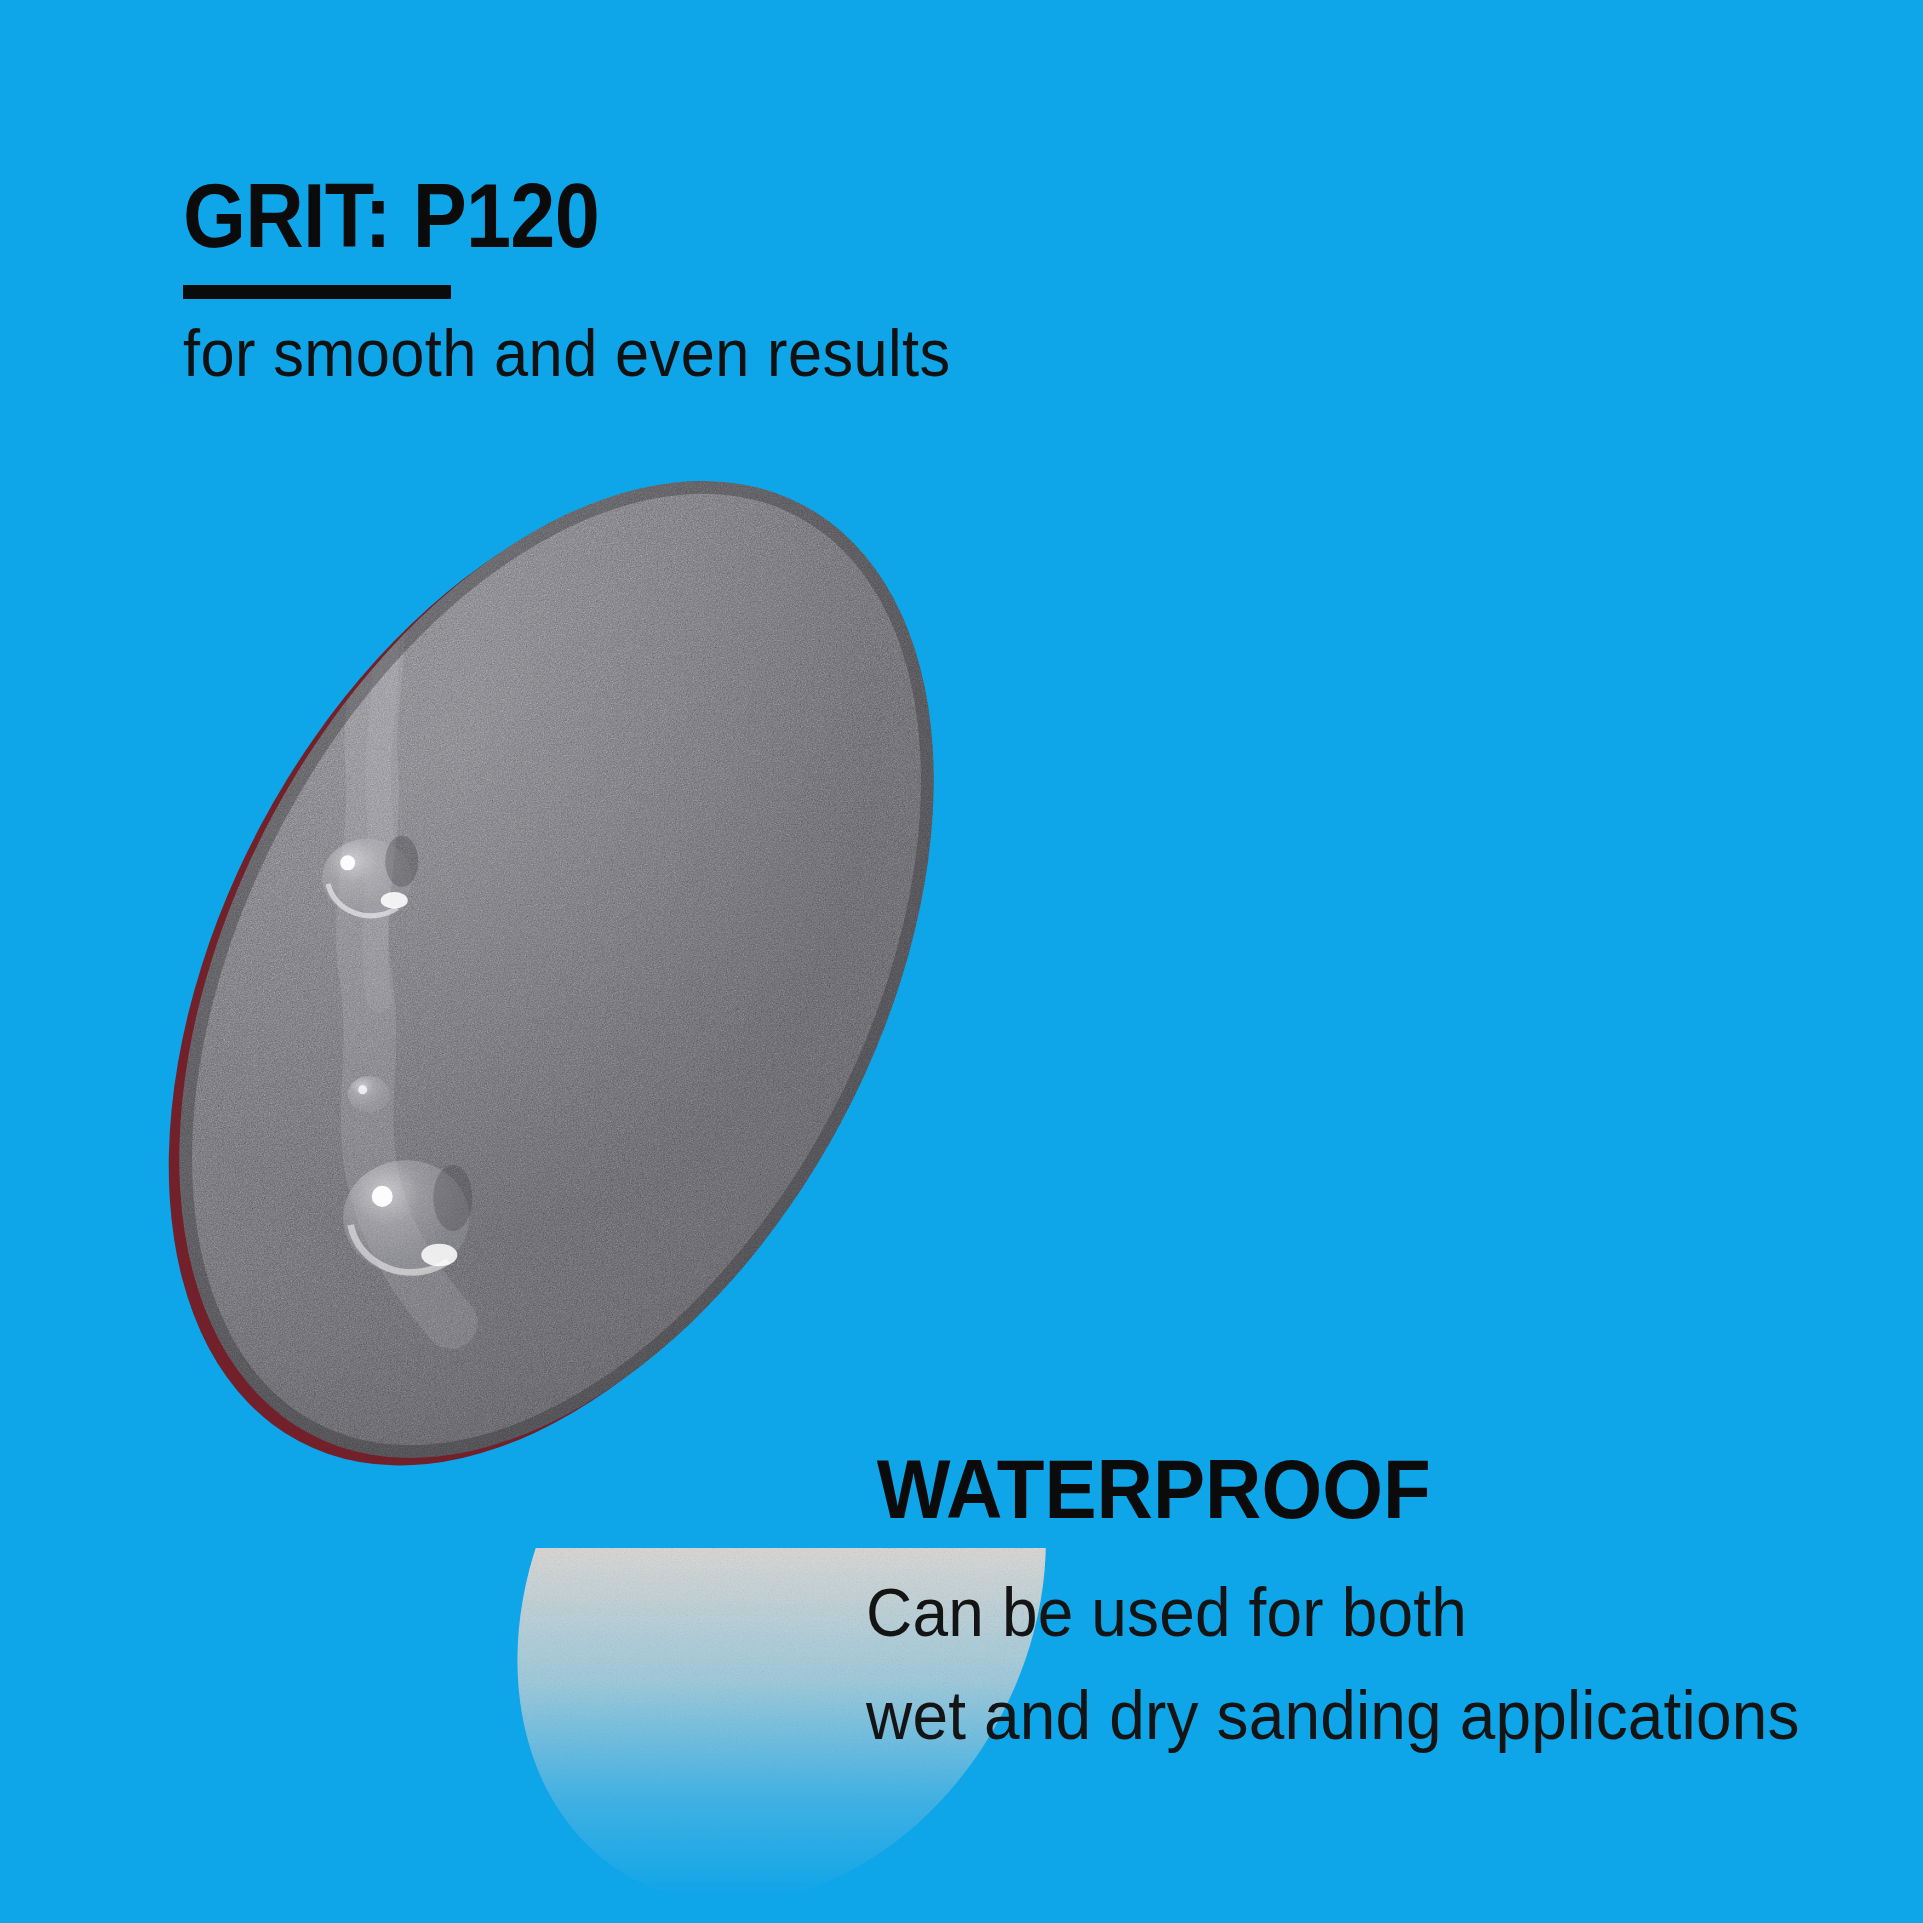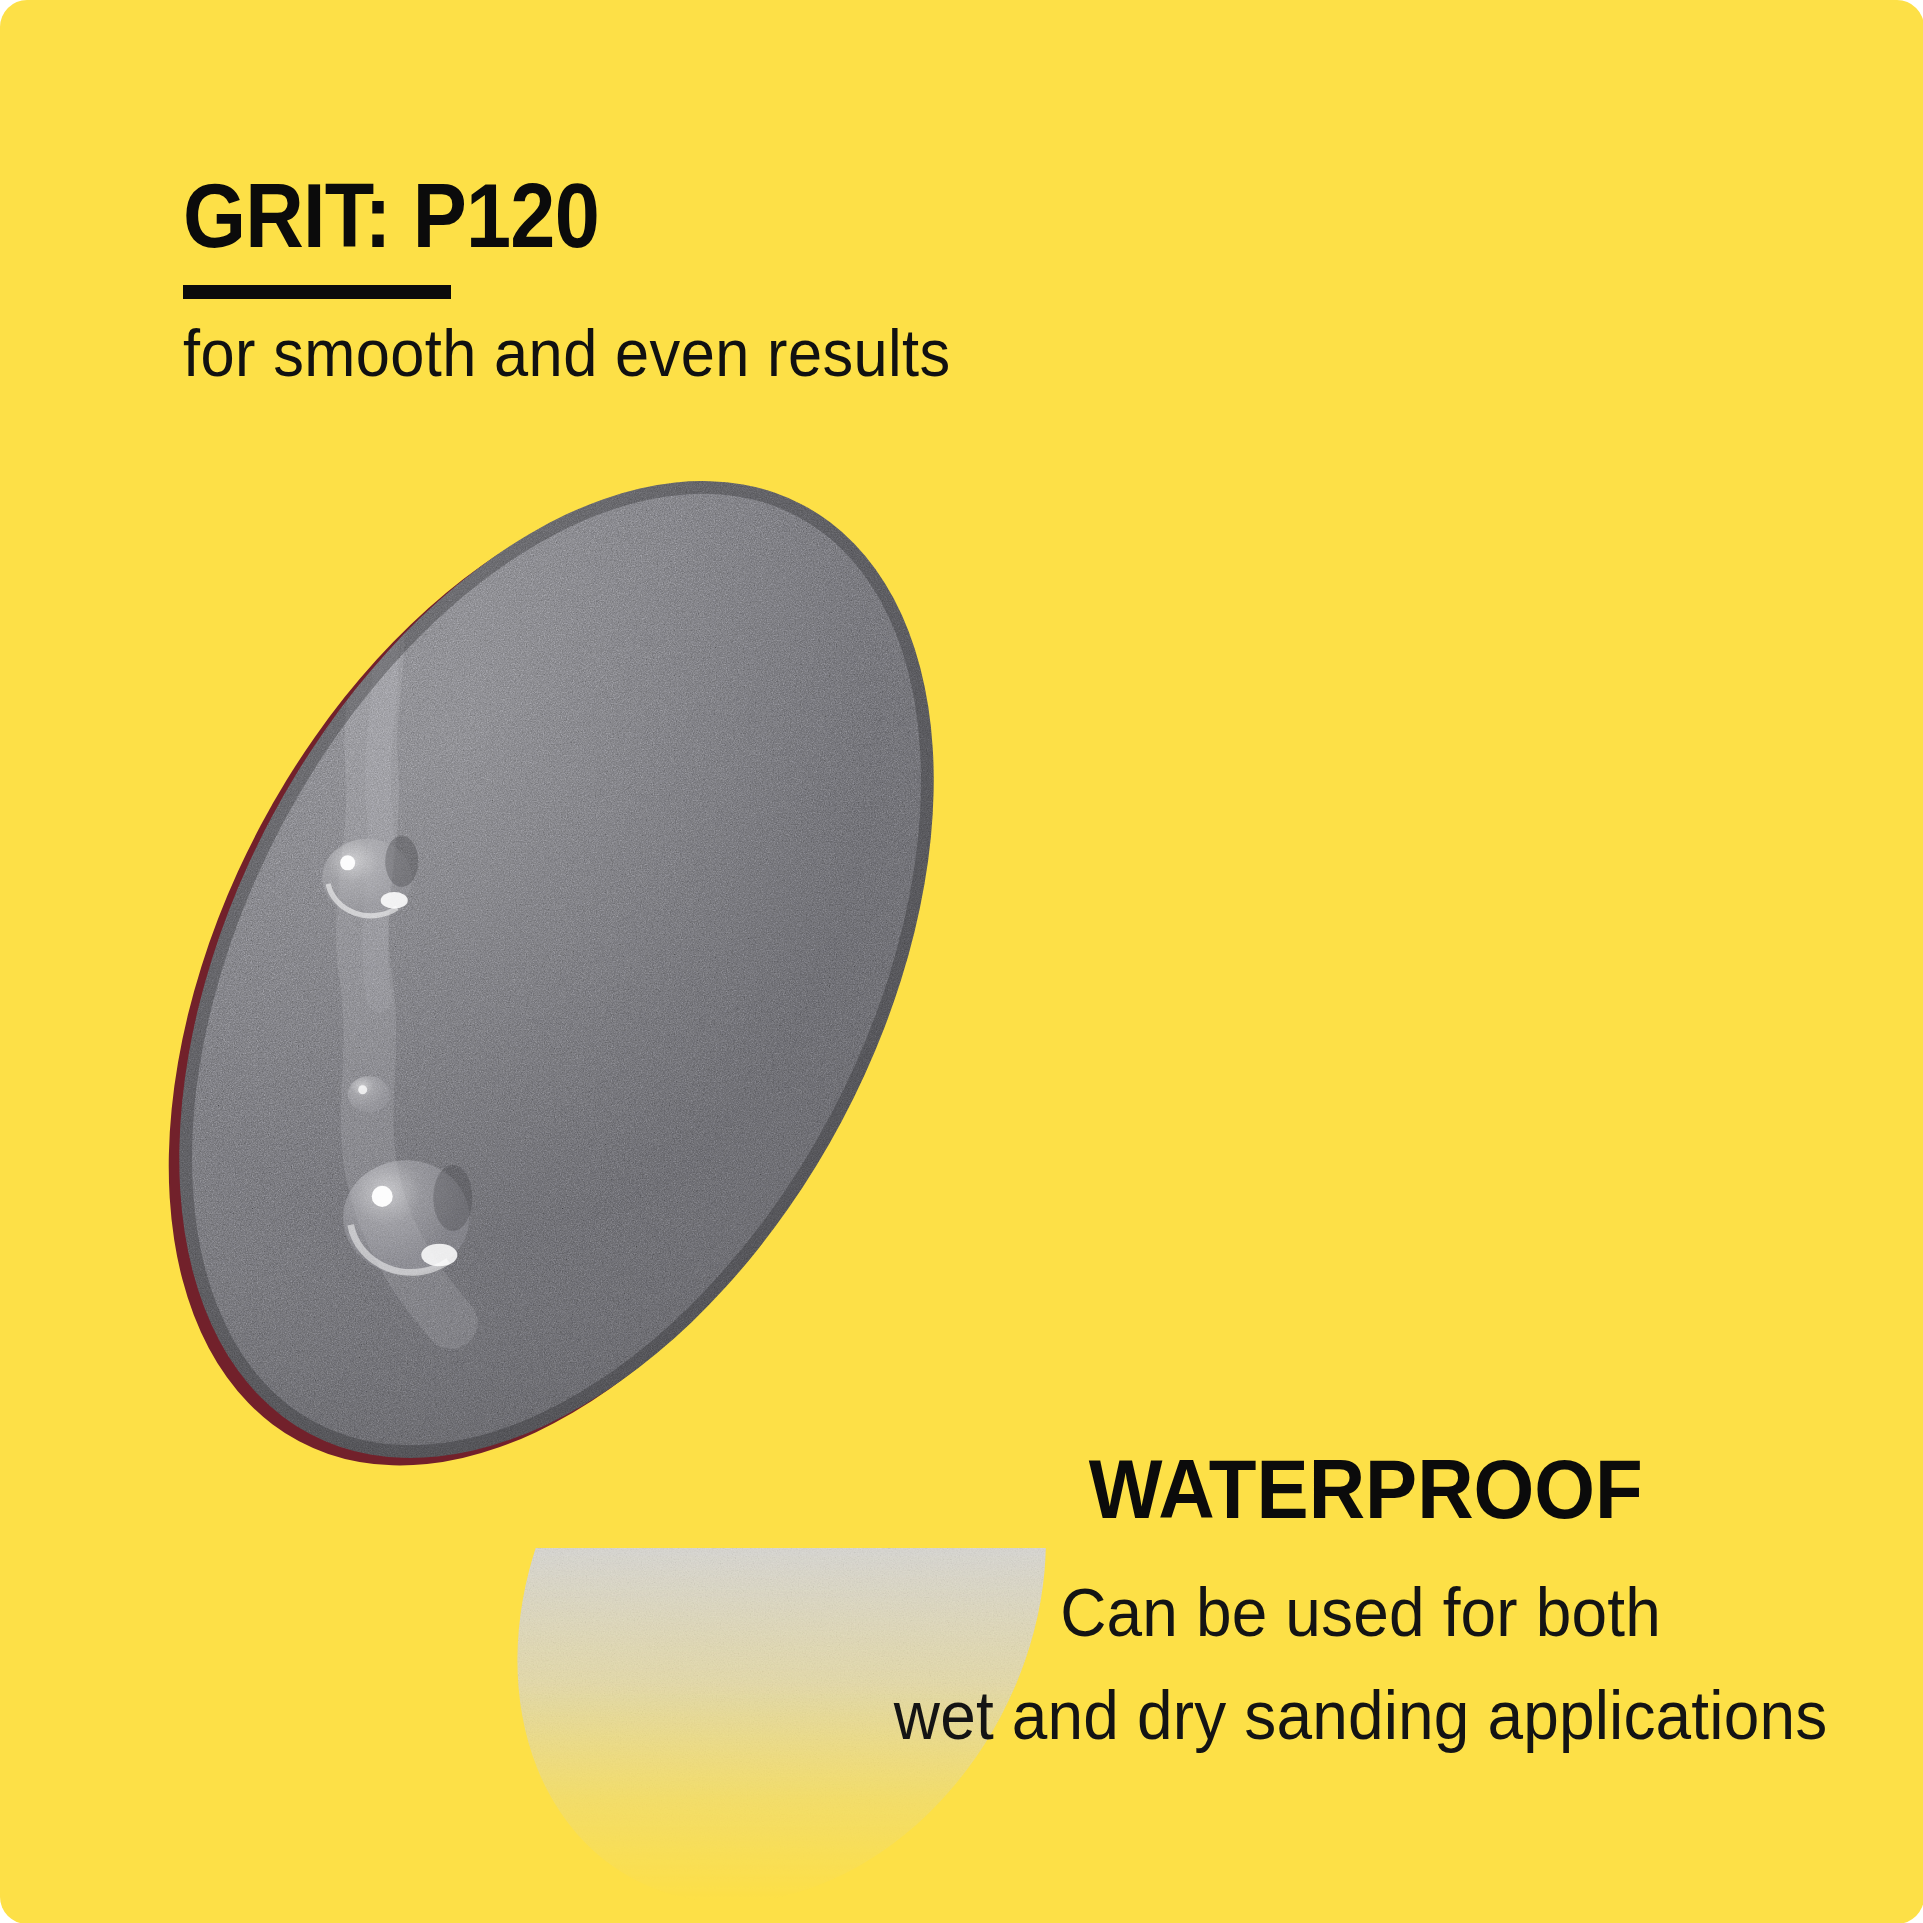--- a/index.html
+++ b/index.html
@@ -5,24 +5,23 @@
 <style>
   html, body {
     margin: 0;
     padding: 0;
     background: #ffffff;
   }
   #canvas {
     position: relative;
     width: 1924px;
     height: 1924px;
-    background: #fde047;
+    background: #0ea5e9;
     overflow: hidden;
     font-family: "Liberation Sans", sans-serif;
-    border-radius: 27px;
     -webkit-font-smoothing: antialiased;
   }
 
   
   .headline-block {
     position: absolute;
     left: 183px;
     top: 171px;
     width: 1127px;
   }
@@ -55,21 +54,21 @@
     transform: scaleX(0.93);
     transform-origin: left top;
   }
 
   
   .claim-block {
     position: absolute;
     right: 69px;
     top: 1447px;
     width: 1052px;
-    text-align: center;
+    text-align: left;
   }
   .claim-title {
     font-family: "Liberation Sans", sans-serif;
     font-weight: 700;
     font-size: 84px;
     line-height: 1.0;
     letter-spacing: 0px;
     color: #0b0b0b;
     white-space: nowrap;
     transform: scaleX(0.93);

